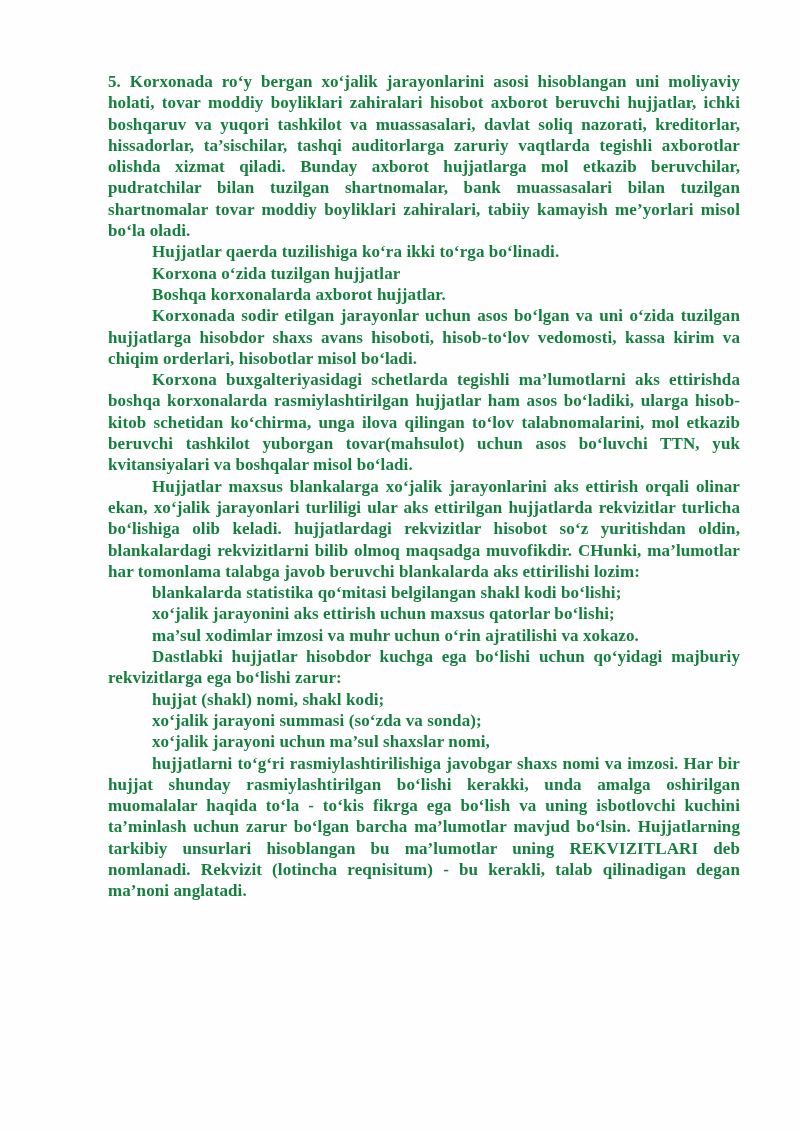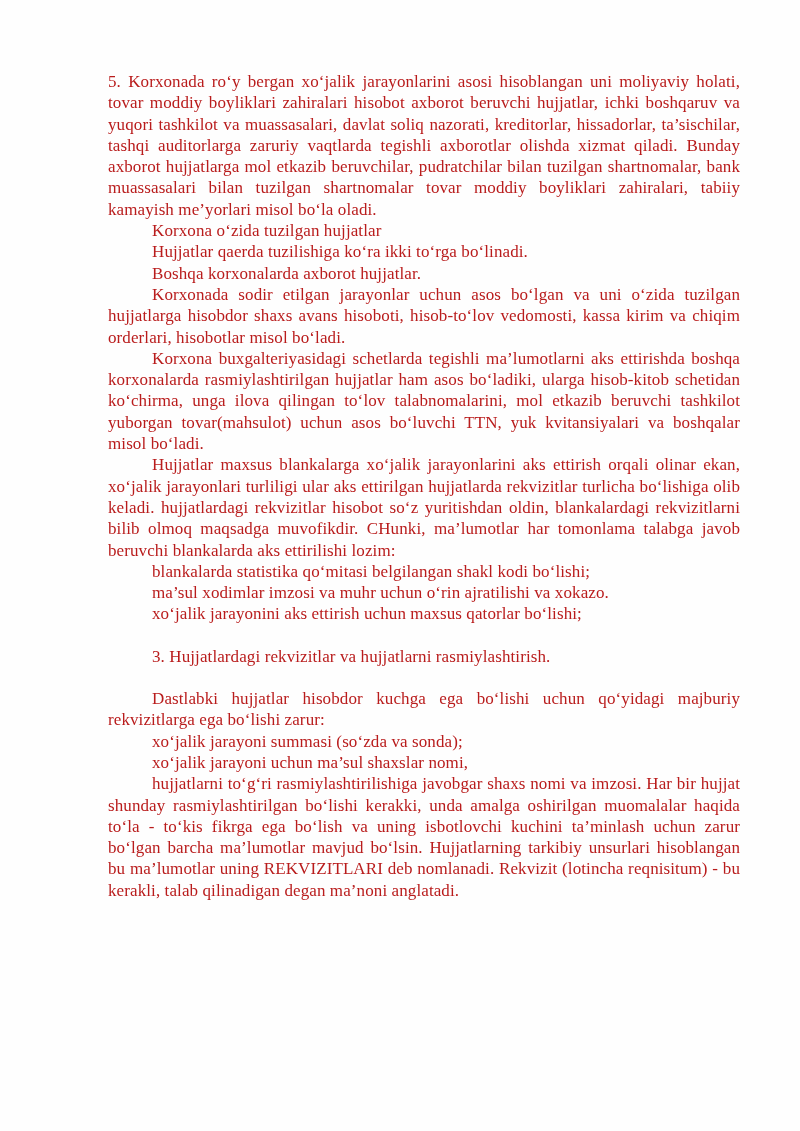--- a/index.html
+++ b/index.html
@@ -30,29 +30,29 @@
     padding: 0;
   }
   .body { text-indent: 44px; }
   .body-noindent { text-indent: 0; }
   .item { text-indent: 44px; text-align: left; }
   .heading { text-indent: 44px; text-align: left; margin: 21px 0; }
 </style>
 </head>
 <body style="background: rgb(254, 254, 254);">
 
-<div class="page" style="color: #b91c1c;">
+<div class="page" style="color: #15803d; font-weight: bold;">
     <p class="para body-noindent">5. Korxonada ro‘y bergan xo‘jalik jarayonlarini asosi hisoblangan uni moliyaviy holati, tovar moddiy boyliklari zahiralari hisobot axborot beruvchi hujjatlar, ichki boshqaruv va yuqori tashkilot va muassasalari, davlat soliq nazorati, kreditorlar, hissadorlar, ta’sischilar, tashqi auditorlarga zaruriy vaqtlarda tegishli axborotlar olishda xizmat qiladi. Bunday axborot hujjatlarga mol etkazib beruvchilar, pudratchilar bilan tuzilgan shartnomalar, bank muassasalari bilan tuzilgan shartnomalar tovar moddiy boyliklari zahiralari, tabiiy kamayish me’yorlari misol bo‘la oladi.</p>
+    <p class="para item">Hujjatlar qaerda tuzilishiga ko‘ra ikki to‘rga bo‘linadi.</p>
     <p class="para item">Korxona o‘zida tuzilgan hujjatlar</p>
-    <p class="para item">Hujjatlar qaerda tuzilishiga ko‘ra ikki to‘rga bo‘linadi.</p>
     <p class="para item">Boshqa korxonalarda axborot hujjatlar.</p>
     <p class="para body">Korxonada sodir etilgan jarayonlar uchun asos bo‘lgan va uni o‘zida tuzilgan hujjatlarga hisobdor shaxs avans hisoboti, hisob-to‘lov vedomosti, kassa kirim va chiqim orderlari, hisobotlar misol bo‘ladi.</p>
     <p class="para body">Korxona buxgalteriyasidagi schetlarda tegishli ma’lumotlarni aks ettirishda boshqa korxonalarda rasmiylashtirilgan hujjatlar ham asos bo‘ladiki, ularga hisob-kitob schetidan ko‘chirma, unga ilova qilingan to‘lov talabnomalarini, mol etkazib beruvchi tashkilot yuborgan tovar(mahsulot) uchun asos bo‘luvchi TTN, yuk kvitansiyalari va boshqalar misol bo‘ladi.</p>
     <p class="para body">Hujjatlar maxsus blankalarga xo‘jalik jarayonlarini aks ettirish orqali olinar ekan, xo‘jalik jarayonlari turliligi ular aks ettirilgan hujjatlarda rekvizitlar turlicha bo‘lishiga olib keladi. hujjatlardagi rekvizitlar hisobot so‘z yuritishdan oldin, blankalardagi rekvizitlarni bilib olmoq maqsadga muvofikdir. CHunki, ma’lumotlar har tomonlama talabga javob beruvchi blankalarda aks ettirilishi lozim:</p>
     <p class="para item">blankalarda statistika qo‘mitasi belgilangan shakl kodi bo‘lishi;</p>
+    <p class="para item">xo‘jalik jarayonini aks ettirish uchun maxsus qatorlar bo‘lishi;</p>
     <p class="para item">ma’sul xodimlar imzosi va muhr uchun o‘rin ajratilishi va xokazo.</p>
-    <p class="para item">xo‘jalik jarayonini aks ettirish uchun maxsus qatorlar bo‘lishi;</p>
-    <p class="para heading">3. Hujjatlardagi rekvizitlar va hujjatlarni rasmiylashtirish.</p>
     <p class="para body">Dastlabki hujjatlar hisobdor kuchga ega bo‘lishi uchun qo‘yidagi majburiy rekvizitlarga ega bo‘lishi zarur:</p>
+    <p class="para item">hujjat (shakl) nomi, shakl kodi;</p>
     <p class="para item">xo‘jalik jarayoni summasi (so‘zda va sonda);</p>
     <p class="para item">xo‘jalik jarayoni uchun ma’sul shaxslar nomi,</p>
     <p class="para body">hujjatlarni to‘g‘ri rasmiylashtirilishiga javobgar shaxs nomi va imzosi. Har bir hujjat shunday rasmiylashtirilgan bo‘lishi kerakki, unda amalga oshirilgan muomalalar haqida to‘la - to‘kis fikrga ega bo‘lish va uning isbotlovchi kuchini ta’minlash uchun zarur bo‘lgan barcha ma’lumotlar mavjud bo‘lsin. Hujjatlarning tarkibiy unsurlari hisoblangan bu ma’lumotlar uning REKVIZITLARI deb nomlanadi. Rekvizit (lotincha reqnisitum) - bu kerakli, talab qilinadigan degan ma’noni anglatadi.</p>
   </div>
 
 </body></html>

